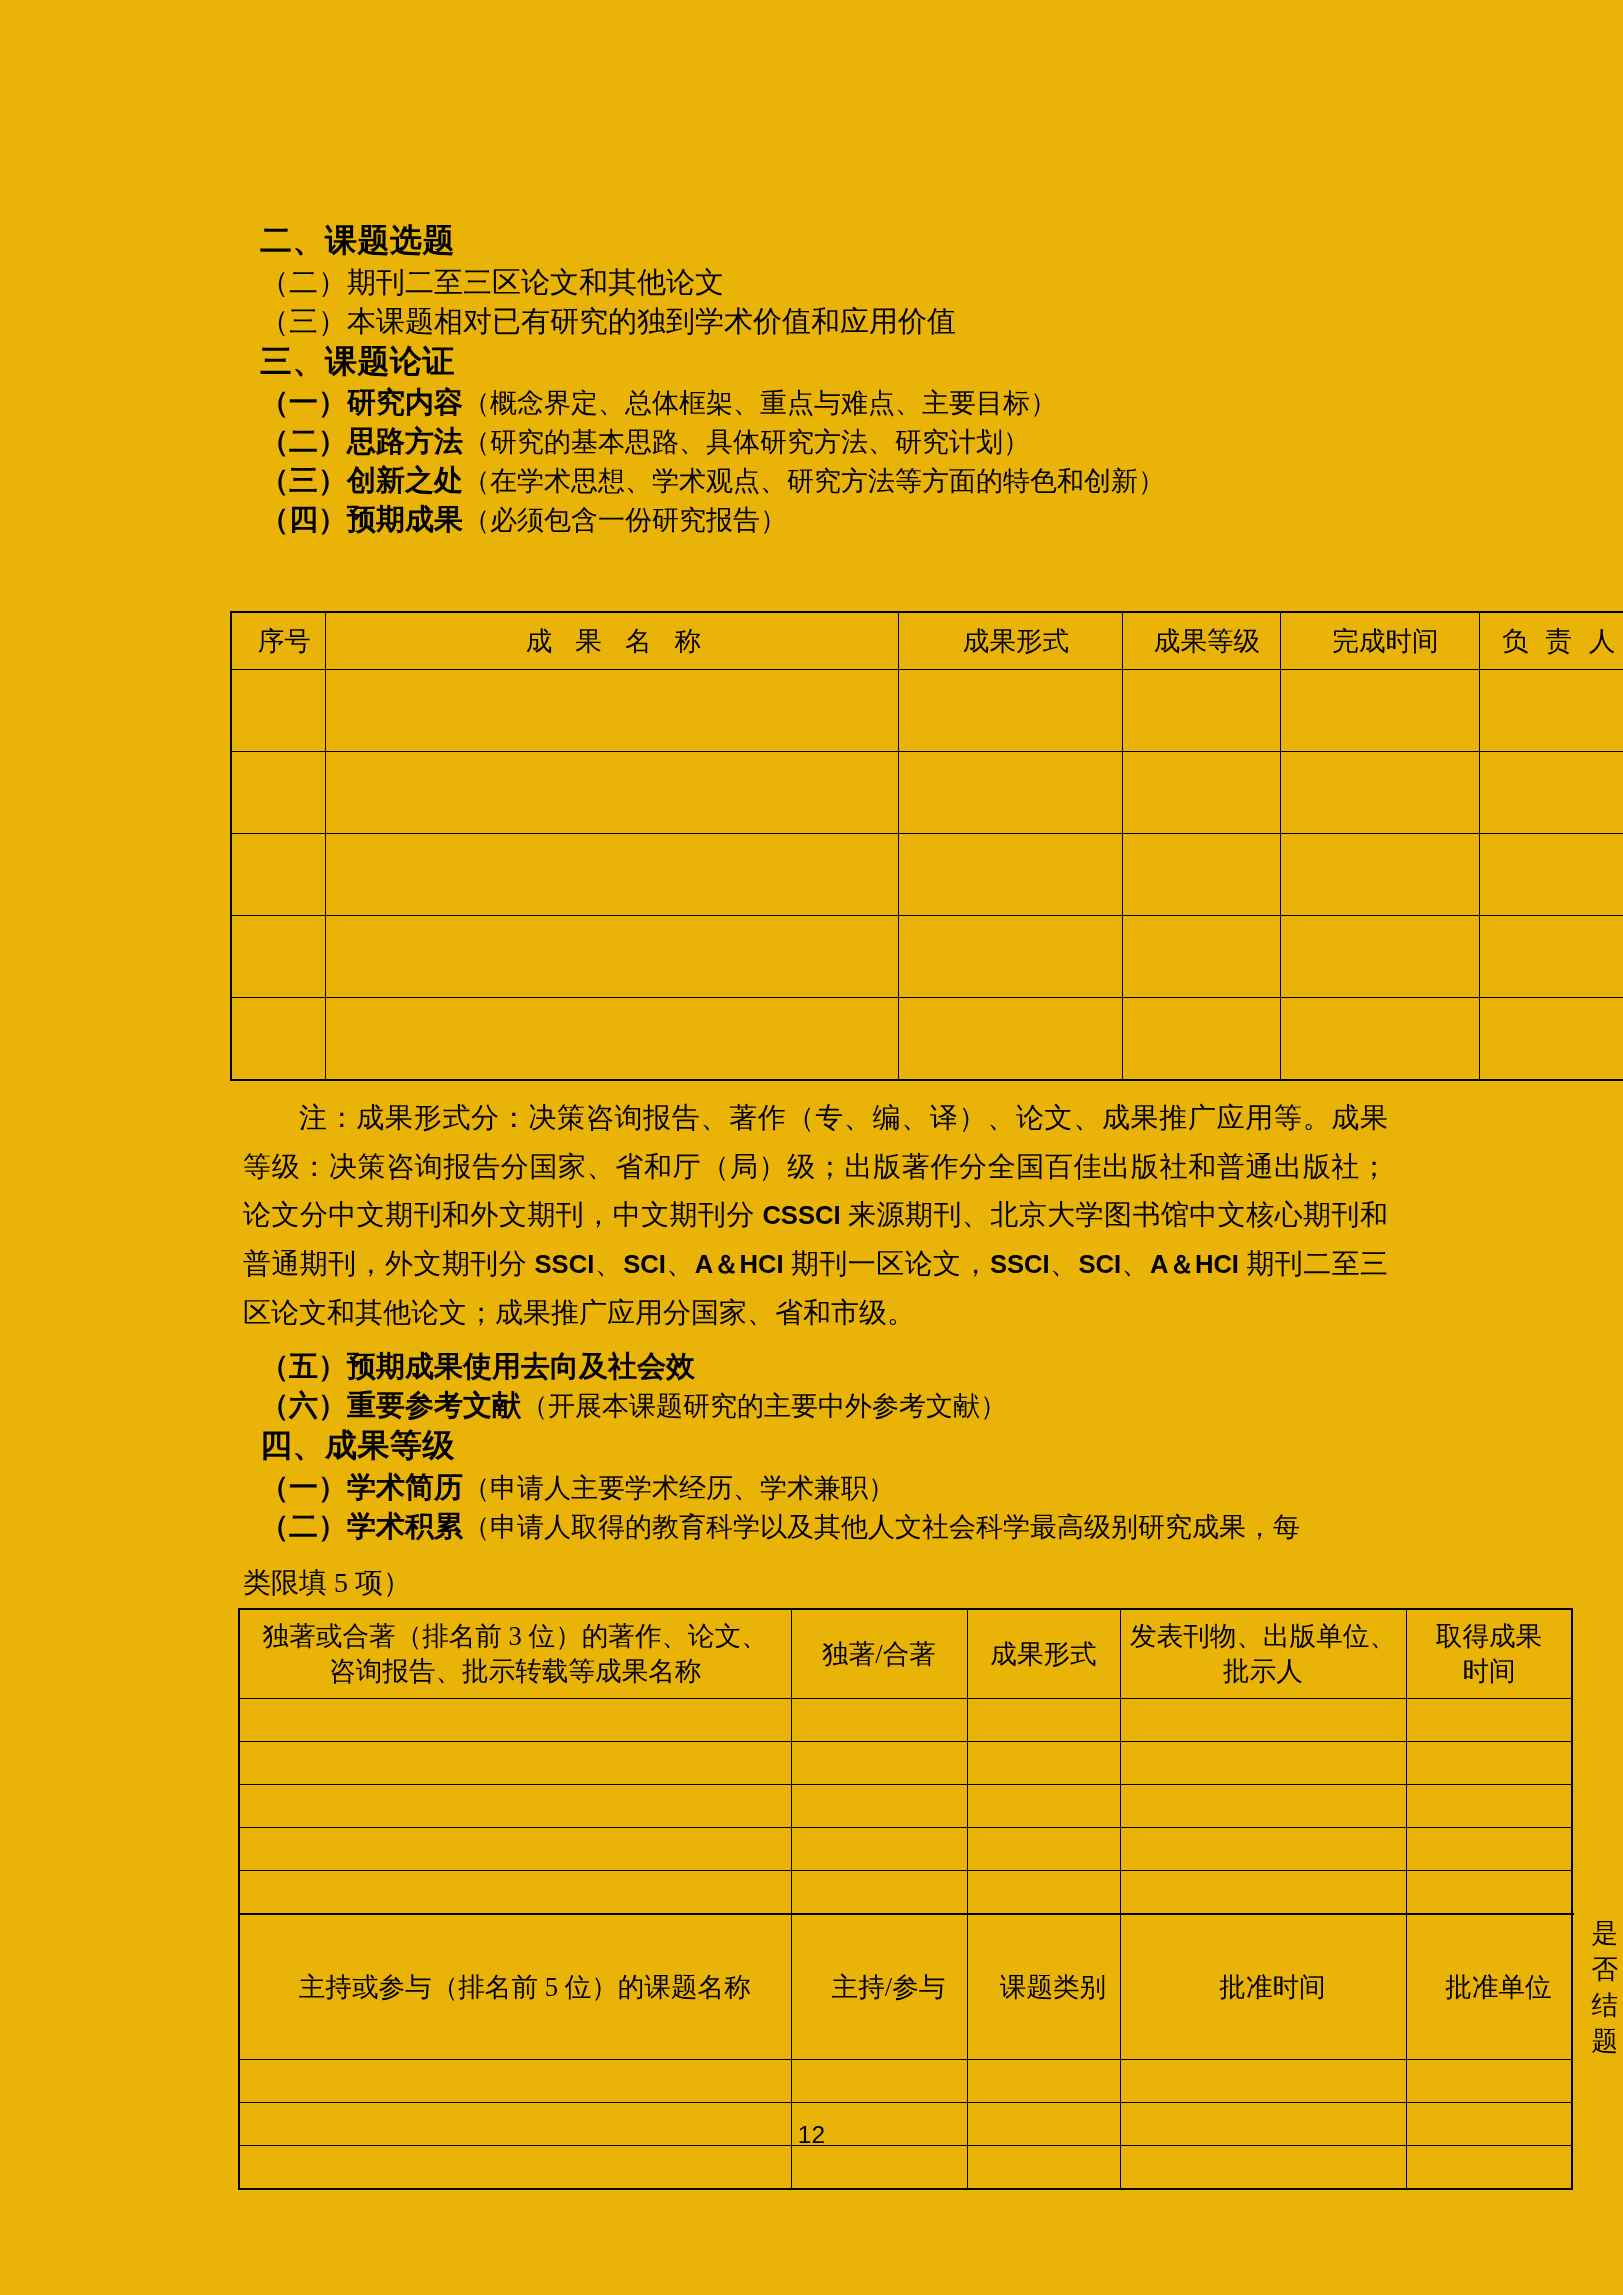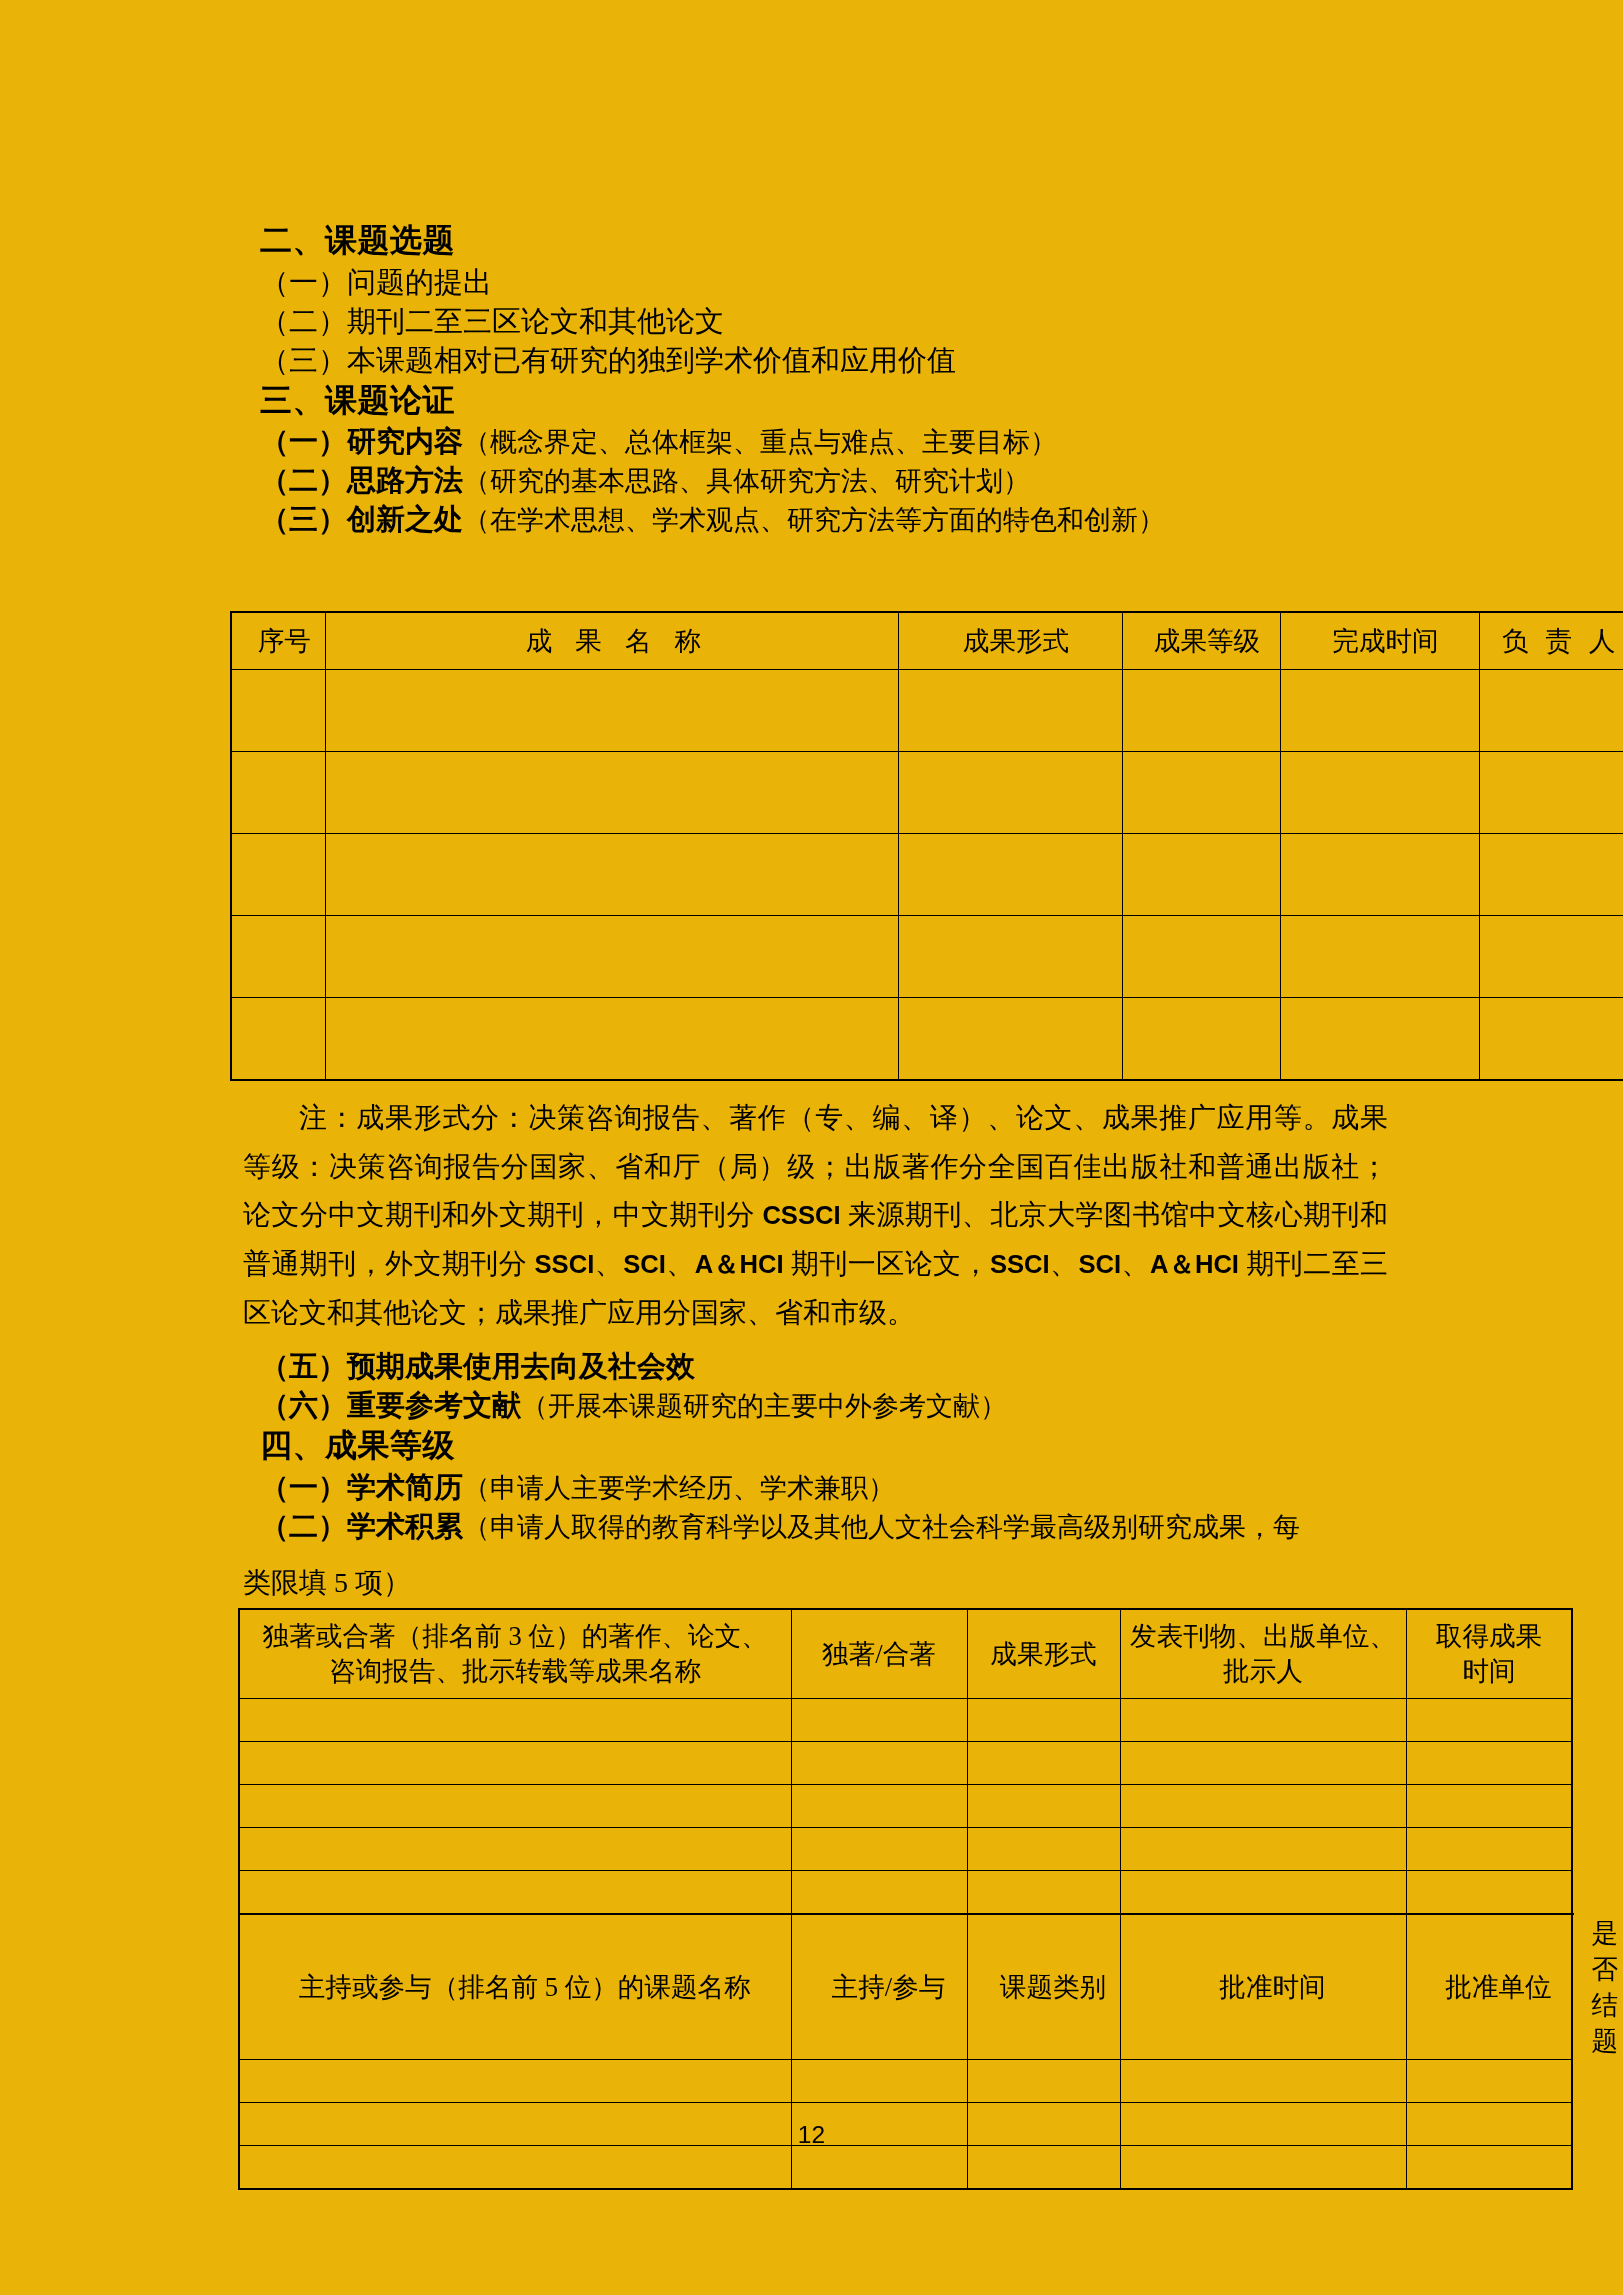--- a/index.html
+++ b/index.html
@@ -118,34 +118,36 @@
 </style>
 </head>
 <body>
 
 <div class="page">
 
   <div class="content">
 
     <h2 class="h-major">二、课题选题</h2>
 
-    <p class="line">（一）问题的提出</p>
     <p class="line">（二）期刊二至三区论文和其他论文</p>
     <p class="line">（三）本课题相对已有研究的独到学术价值和应用价值</p>
 
     <h2 class="h-major">三、课题论证</h2>
 
     <p class="line">
       <span class="bold">（一）研究内容</span><span class="sm">（概念界定、总体框架、重点与难点、主要目标）</span>
     </p>
     <p class="line">
       <span class="bold">（二）思路方法</span><span class="sm">（研究的基本思路、具体研究方法、研究计划）</span>
     </p>
     <p class="line">
       <span class="bold">（三）创新之处</span><span class="sm">（在学术思想、学术观点、研究方法等方面的特色和创新）</span>
+    </p>
+    <p class="line">
+      <span class="bold">（四）预期成果</span><span class="sm">（必须包含一份研究报告）</span>
     </p>
   </div>
 
   <table class="tbl-results">
     <colgroup>
       <col style="width:94px">
       <col style="width:573px">
       <col style="width:224px">
       <col style="width:158px">
       <col style="width:199px">

